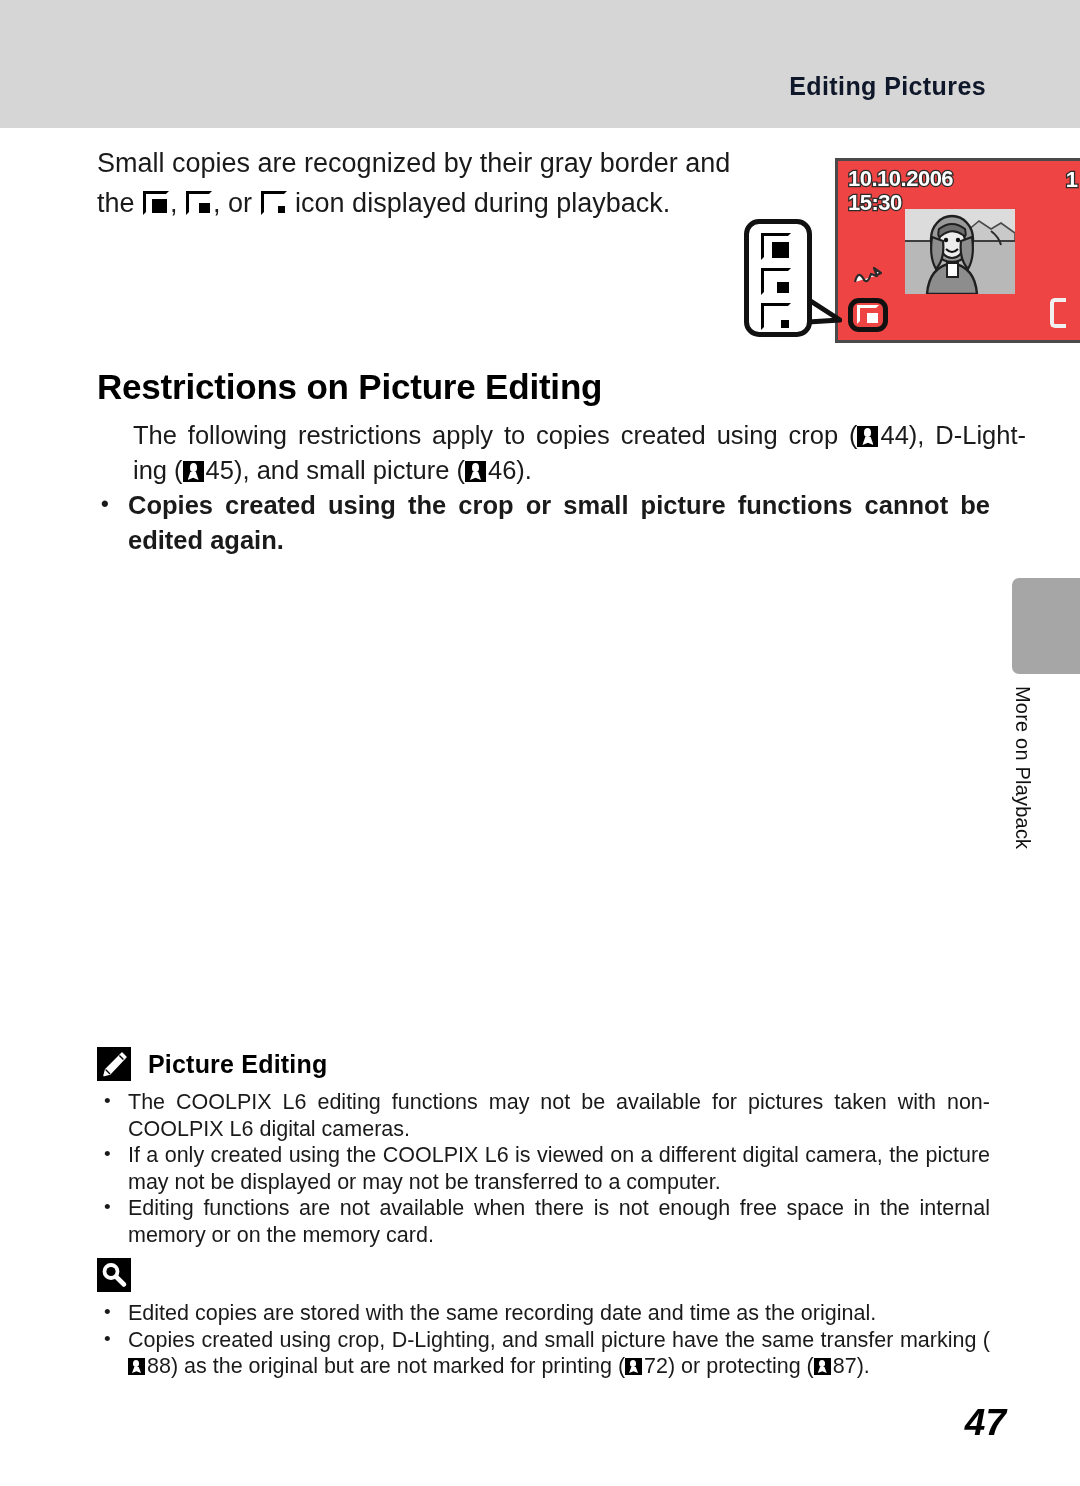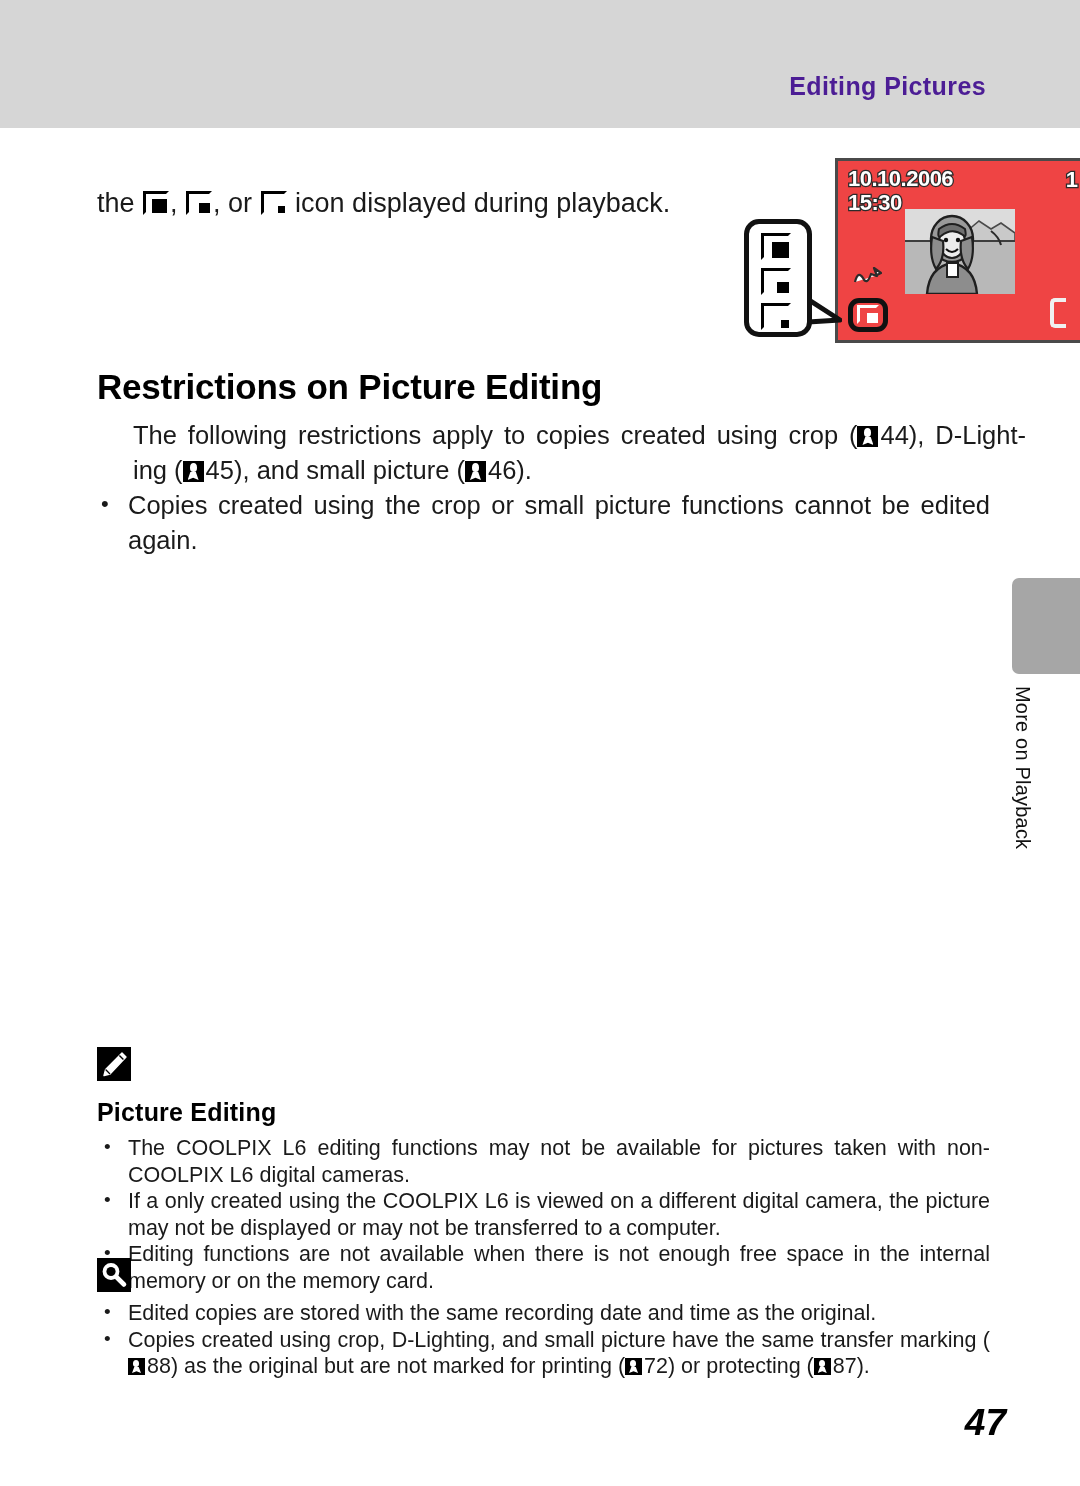--- a/index.html
+++ b/index.html
@@ -24,21 +24,21 @@
     height: 128px;
     background: #d6d6d6;
   }
   .header-title {
     position: absolute;
     right: 94px;
     top: 72px;
     font-size: 25px;
     font-weight: bold;
     letter-spacing: .4px;
-    color: #4c1d95;
+    color: #0f172a;
     white-space: nowrap;
   }
 
   
   .side-tab {
     position: absolute;
     left: 1012px;
     top: 578px;
     width: 70px;
     height: 96px;
@@ -92,20 +92,21 @@
   }
   .para.p-lead { top: 418px; }
 
   .bullet-list {
     position: absolute;
     left: 97px;
     width: 893px;
     margin: 0;
     padding: 0;
     list-style: none;
+    font-weight: bold;
   }
   .bullet-list.main-bullets { top: 488px; }
   .bullet-list li {
     position: relative;
     padding-left: 31px;
     font-size: 25.5px;
     line-height: 35px;
     text-align: justify;
     color: #1a1a1a;
     margin-bottom: 0px;
@@ -119,23 +120,23 @@
     color: #1a1a1a;
   }
 
   
   .note-block { position: absolute; left: 97px; width: 893px; }
   .note-picture-editing { top: 1047px; }
   .note-original-edited { top: 1258px; }
 
   .note-head {
     display: flex;
+    align-items: center;
     gap: 17px;
     margin-bottom: 8px;
-    flex-direction: column;
   }
   .note-head-text {
     font-size: 25px;
     font-weight: bold;
     color: #000;
     letter-spacing: .2px;
   }
   .note-list { margin: 0; padding: 0; list-style: none; }
   .note-list li {
     position: relative;
@@ -388,21 +389,21 @@
 </head>
 <body>
 
 <div class="header-band"></div>
 <div class="header-title">Editing Pictures</div>
 
 <div class="side-tab"></div>
 <div class="side-tab-label">More on Playback</div>
 
 <div class="intro">
-  <br>
+  <span>Small copies are recognized by their gray border and</span><br>
   <span>the </span><span class="sp-icon sz-l"><span class="frame"></span><span class="blk"></span></span><span>, </span><span class="sp-icon sz-m"><span class="frame"></span><span class="blk"></span></span><span>, or </span><span class="sp-icon sz-s"><span class="frame"></span><span class="blk"></span></span><span> icon displayed during playback.</span>
 </div>
 
 <div class="illus">
 
   <div class="lcd">
     <div class="lcd-datetime"><span>10.10.2006</span><br><span>15:30</span></div>
     <div class="lcd-clip-digit">1</div>
 
     <div class="thumb">

